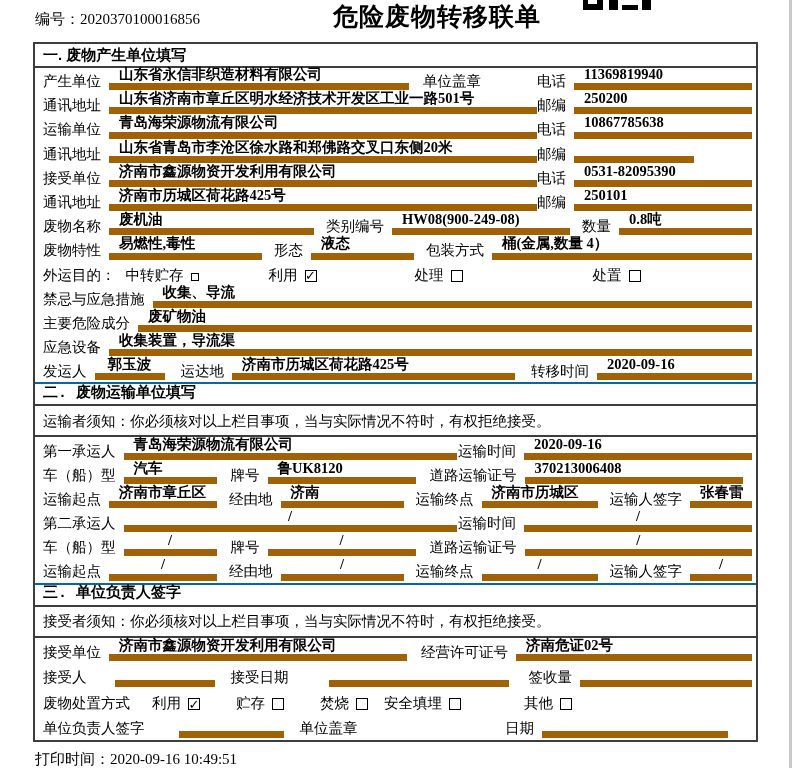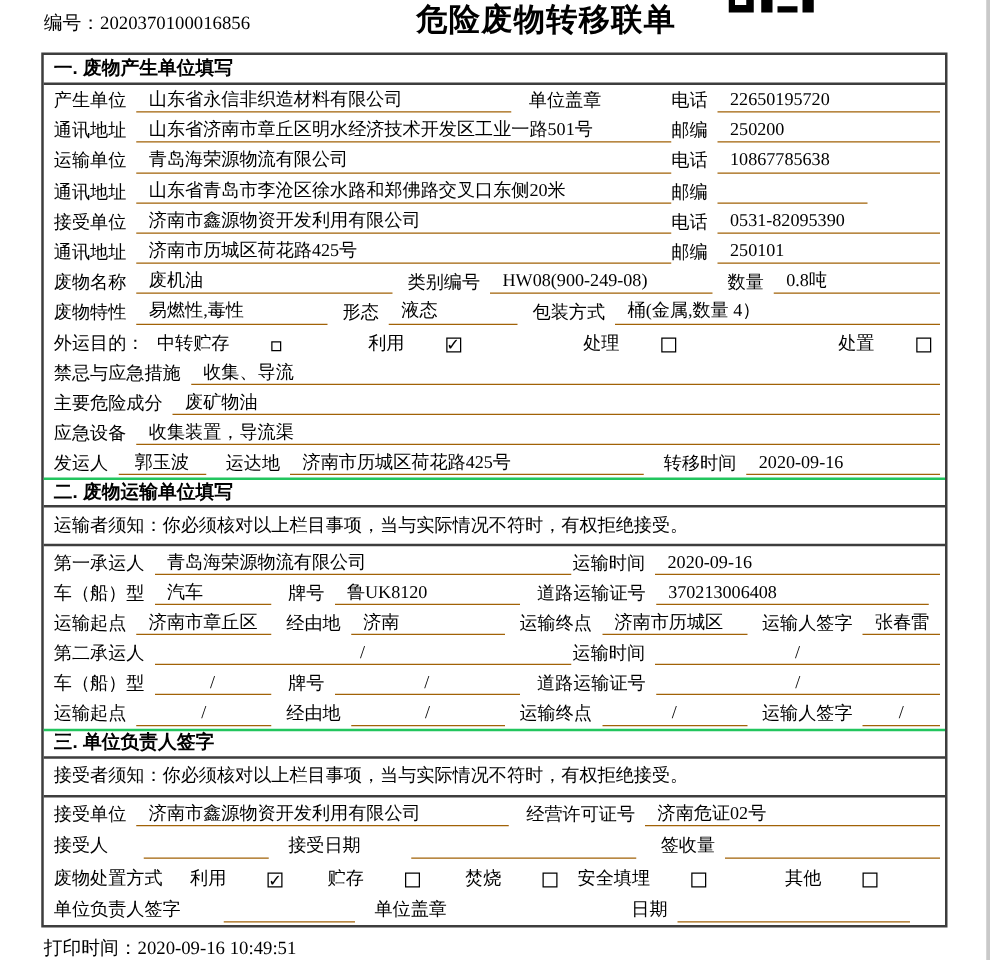--- a/index.html
+++ b/index.html
@@ -16,34 +16,34 @@
   .qr .q1 { left: 0; width: 20px; }
   .qr .q1i { left: 5px; top: 0; width: 9px; height: 4px; background: #fff; }
   .qr .q2 { left: 26px; width: 9px; }
   .qr .q3 { left: 39px; top: 5px; width: 16px; height: 5px; }
   .qr .q4 { left: 59px; width: 9px; }
 
   .form { position: absolute; left: 33px; top: 42px; width: 725px; border: 2px solid #3d3d3d; background: #fff; }
 
   .sech { height: 24px; display: flex; align-items: center; padding-left: 8px; border-bottom: 2px solid #3d3d3d;
           font-family: "Liberation Sans","DejaVu Sans",sans-serif; font-weight: bold; font-size: 15px; }
-  .sech.bt { border-top: 2px solid #22c55e; }
+  .sech.bt { border-top: 2px solid #0369a1; font-family: Liberation Mono, monospace; }
 
   .notice { height: 31px; display: flex; align-items: center; padding-left: 8px; border-bottom: 2px solid #3d3d3d; }
 
   .row { display: flex; align-items: flex-end; height: 24.2px; padding: 0 4px 2px 8px; }
   .row.h26 { height: 25.5px; }
 
   .lb { white-space: nowrap; }
-  .u  { border-bottom: 1px solid #a16207; white-space: nowrap; padding-left: 10px; margin-left: 8px; overflow: hidden; }
+  .u  { border-bottom: 7px solid #a16207; white-space: nowrap; padding-left: 10px; margin-left: 8px; overflow: hidden; font-weight: bold; }
   .u.c { text-align: center; padding-left: 0; }
   .fill { flex: 1 1 auto; min-width: 0; }
   .sp { flex: 1 1 auto; }
 
-  .opt { display: flex; align-items: flex-end; white-space: nowrap; gap: 26px; }
+  .opt { display: flex; align-items: flex-end; white-space: nowrap; }
   .cb { width: 12px; height: 12px; border: 1.5px solid #000; margin-left: 7px; position: relative; top: -2px;
         display: inline-flex; align-items: center; justify-content: center; font-size: 13px; line-height: 1; overflow: visible; }
   .cb.sm { width: 8px; height: 8px; border-width: 1px; top: -3px; }
 
   .printline { position: absolute; left: 35px; top: 750px; font-size: 15px; white-space: nowrap; }
 </style>
 </head>
 <body>
 
 <div class="page-edge"></div>
@@ -63,21 +63,21 @@
 <div class="form">
 
   <div class="sech">一. 废物产生单位填写</div>
 
   <div class="row">
     <span class="lb">产生单位</span>
     <span class="u" style="width:300px">山东省永信非织造材料有限公司</span>
     <span class="lb" style="margin-left:14px">单位盖章</span>
     <span class="sp"></span>
     <span class="lb">电话</span>
-    <span class="u" style="width:178px">22650195720</span>
+    <span class="u" style="width:178px">11369819940</span>
   </div>
 
   <div class="row">
     <span class="lb">通讯地址</span>
     <span class="u" style="width:428px">山东省济南市章丘区明水经济技术开发区工业一路501号</span>
     <span class="sp"></span>
     <span class="lb">邮编</span>
     <span class="u" style="width:178px">250200</span>
   </div>
 

